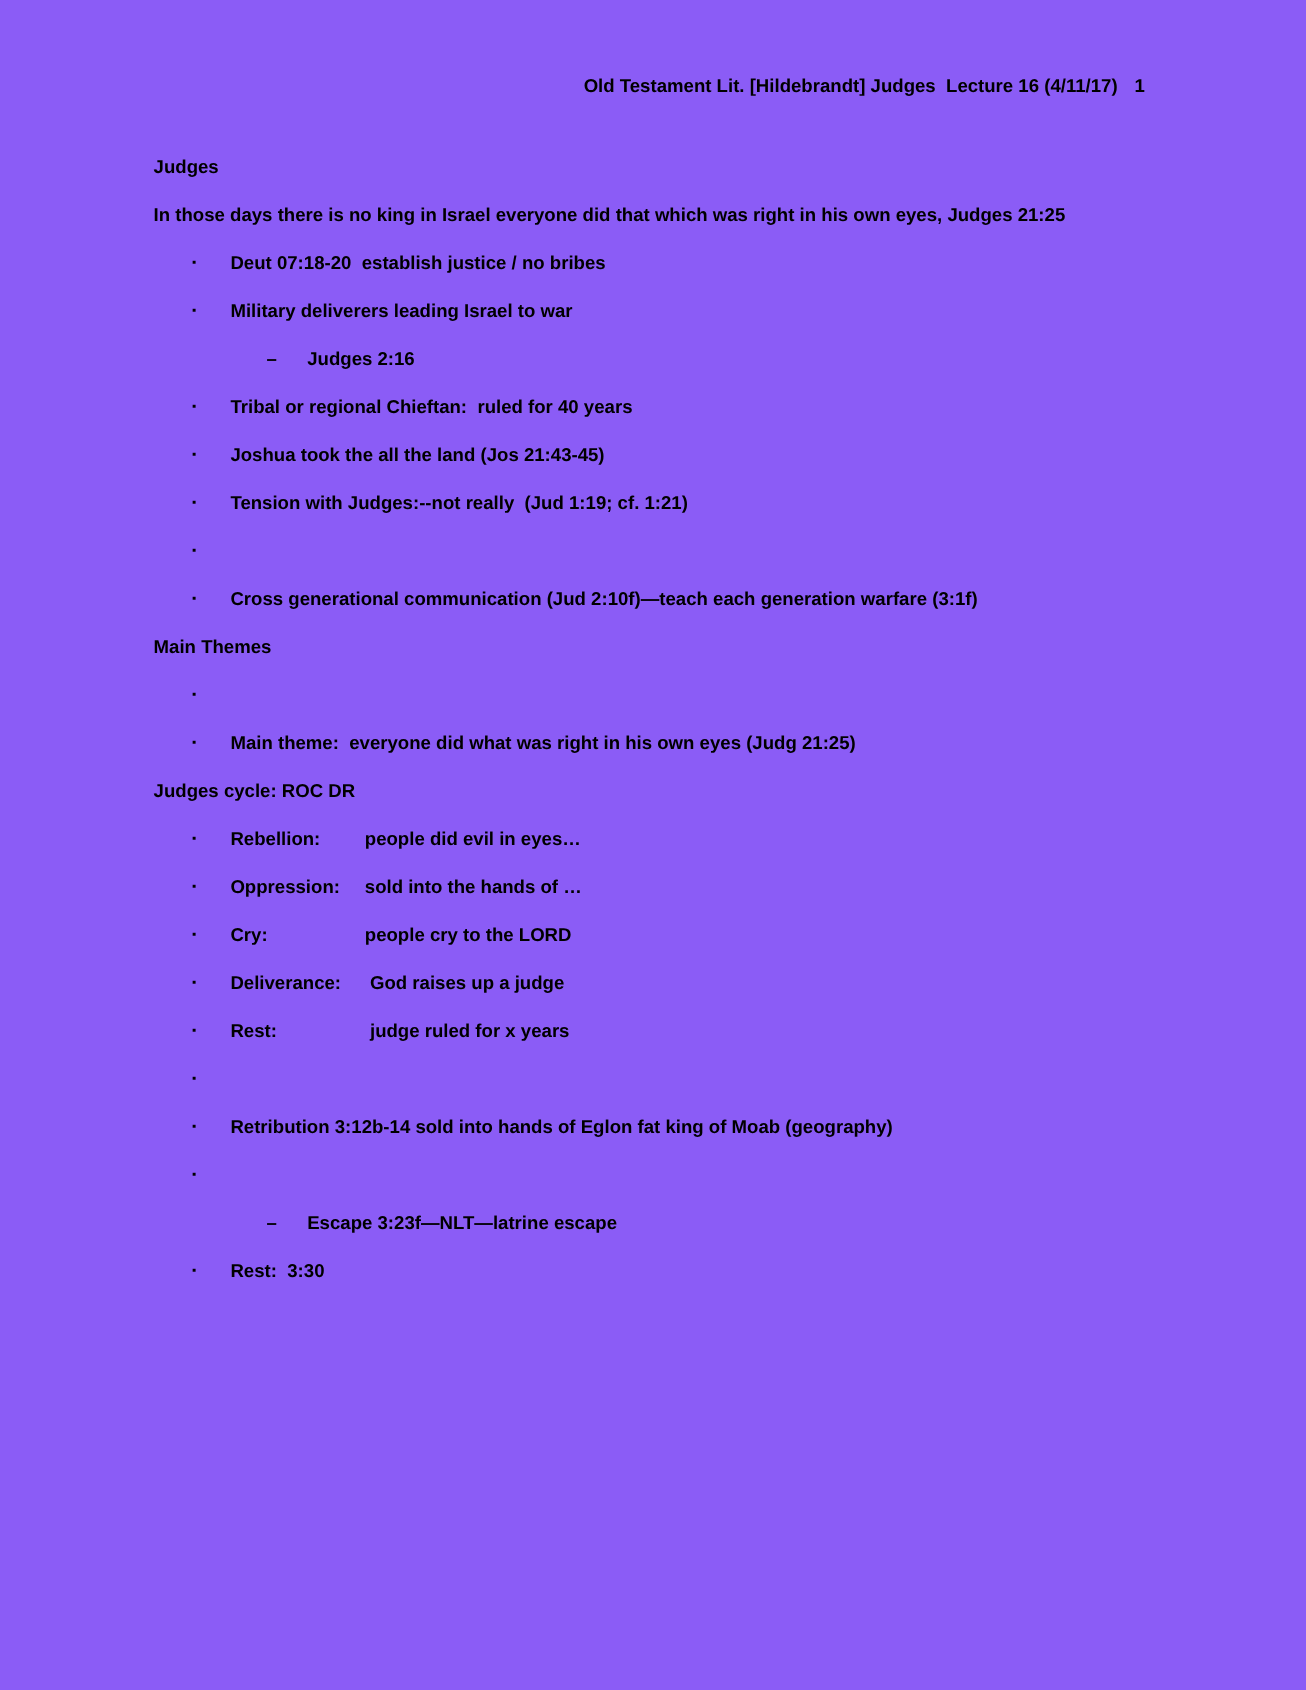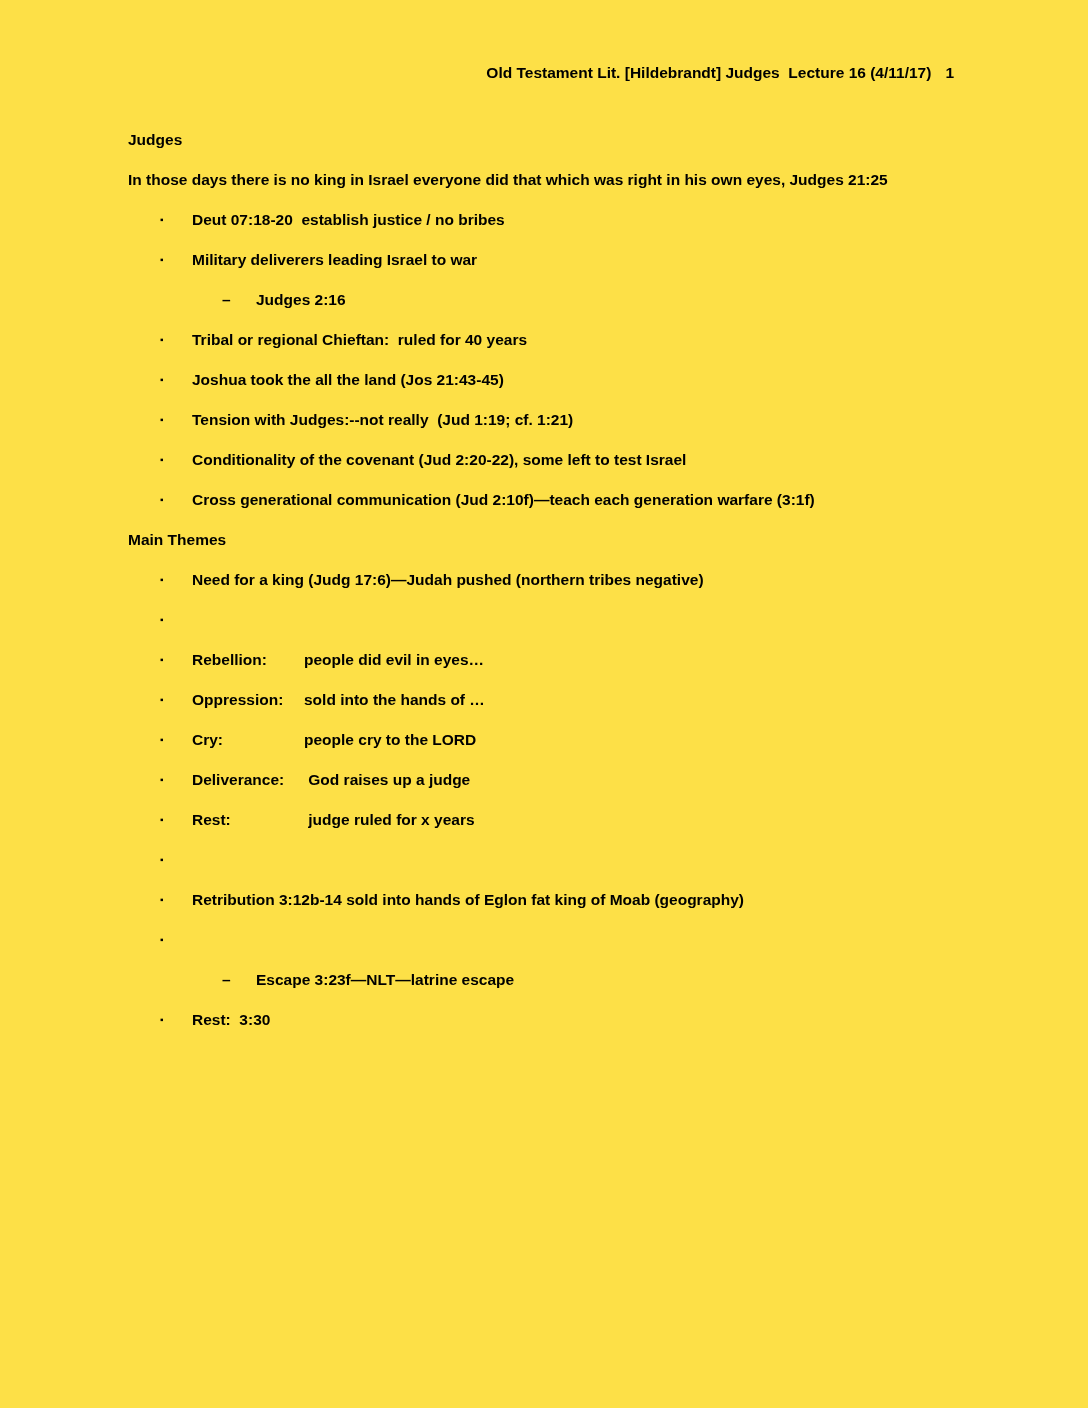--- a/index.html
+++ b/index.html
@@ -2,21 +2,21 @@
 <html><head>
 <meta charset="utf-8">
 <style>
   * { margin: 0; padding: 0; box-sizing: border-box; }
   html, body { background: #e8e8e8; }
   .page {
     position: relative;
     width: 1088px;
     height: 1408px;
     margin: 0 auto;
-    background: #fde047;
+    background: #8b5cf6;
     font-family: "Liberation Sans", "DejaVu Sans", sans-serif;
     font-size: 15.5px;
     font-weight: 600;
     color: #000000;
     overflow: hidden;
   }
   .header {
     position: absolute;
     top: 63px;
     left: 100px;
@@ -63,25 +63,26 @@
   <div class="header"><span>Old Testament Lit. [Hildebrandt] Judges  Lecture 16 (4/11/17)</span><span class="pagenum">1</span></div>
   <div class="content">
       <div class="para lvl0"><span>Judges</span></div>
       <div class="para lvl0"><span>In those days there is no king in Israel everyone did that which was right in his own eyes, Judges 21:25</span></div>
       <div class="para lvl1"><span class="marker">▪</span><span>Deut 07:18-20  establish justice / no bribes</span></div>
       <div class="para lvl1"><span class="marker">▪</span><span>Military deliverers leading Israel to war</span></div>
       <div class="para lvl2"><span class="marker">–</span><span>Judges 2:16</span></div>
       <div class="para lvl1"><span class="marker">▪</span><span>Tribal or regional Chieftan:  ruled for 40 years</span></div>
       <div class="para lvl1"><span class="marker">▪</span><span>Joshua took the all the land (Jos 21:43-45)</span></div>
       <div class="para lvl1"><span class="marker">▪</span><span>Tension with Judges:--not really  (Jud 1:19; cf. 1:21)</span></div>
-      <div class="para lvl1"><span class="marker">▪</span><span>Conditionality of the covenant (Jud 2:20-22), some left to test Israel</span></div>
+      <div class="para lvl1"><span class="marker">▪</span></div>
       <div class="para lvl1"><span class="marker">▪</span><span>Cross generational communication (Jud 2:10f)—teach each generation warfare (3:1f)</span></div>
       <div class="para lvl0"><span>Main Themes</span></div>
-      <div class="para lvl1"><span class="marker">▪</span><span>Need for a king (Judg 17:6)—Judah pushed (northern tribes negative)</span></div>
       <div class="para lvl1"><span class="marker">▪</span></div>
+      <div class="para lvl1"><span class="marker">▪</span><span>Main theme:  everyone did what was right in his own eyes (Judg 21:25)</span></div>
+      <div class="para lvl0"><span>Judges cycle: ROC DR</span></div>
       <div class="para lvl1"><span class="marker">▪</span><span class="term-line"><span class="term">Rebellion:</span><span>people did evil in eyes…</span></span></div>
       <div class="para lvl1"><span class="marker">▪</span><span class="term-line"><span class="term">Oppression:</span><span>sold into the hands of …</span></span></div>
       <div class="para lvl1"><span class="marker">▪</span><span class="term-line"><span class="term">Cry:</span><span>people cry to the LORD</span></span></div>
       <div class="para lvl1"><span class="marker">▪</span><span class="term-line"><span class="term">Deliverance:</span><span> God raises up a judge</span></span></div>
       <div class="para lvl1"><span class="marker">▪</span><span class="term-line"><span class="term">Rest:</span><span> judge ruled for x years</span></span></div>
       <div class="para lvl1"><span class="marker">▪</span></div>
       <div class="para lvl1"><span class="marker">▪</span><span>Retribution 3:12b-14 sold into hands of Eglon fat king of Moab (geography)</span></div>
       <div class="para lvl1"><span class="marker">▪</span></div>
       <div class="para lvl2"><span class="marker">–</span><span>Escape 3:23f—NLT—latrine escape</span></div>
       <div class="para lvl1"><span class="marker">▪</span><span>Rest:  3:30</span></div>

